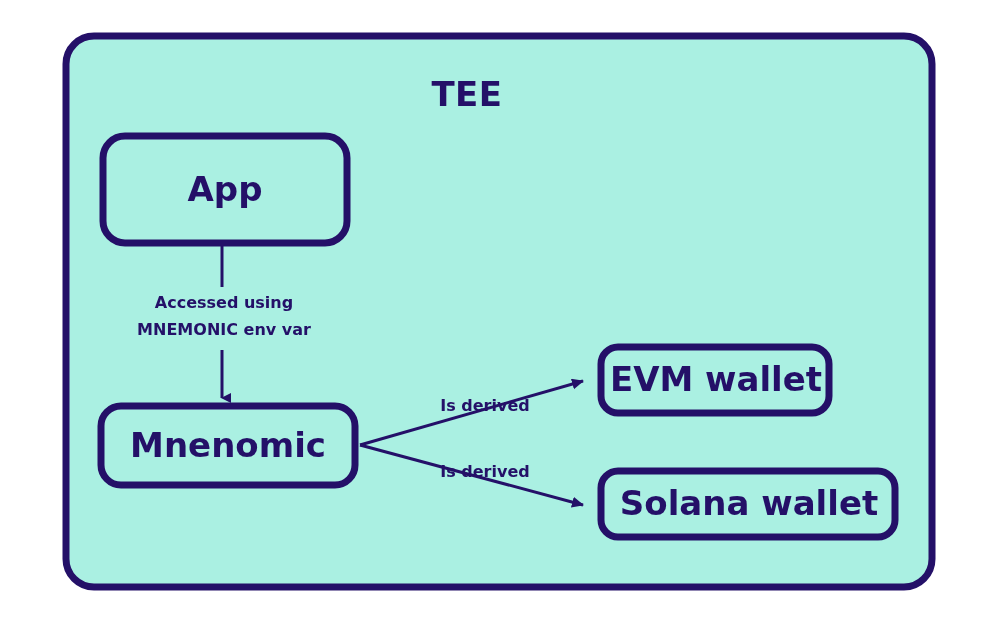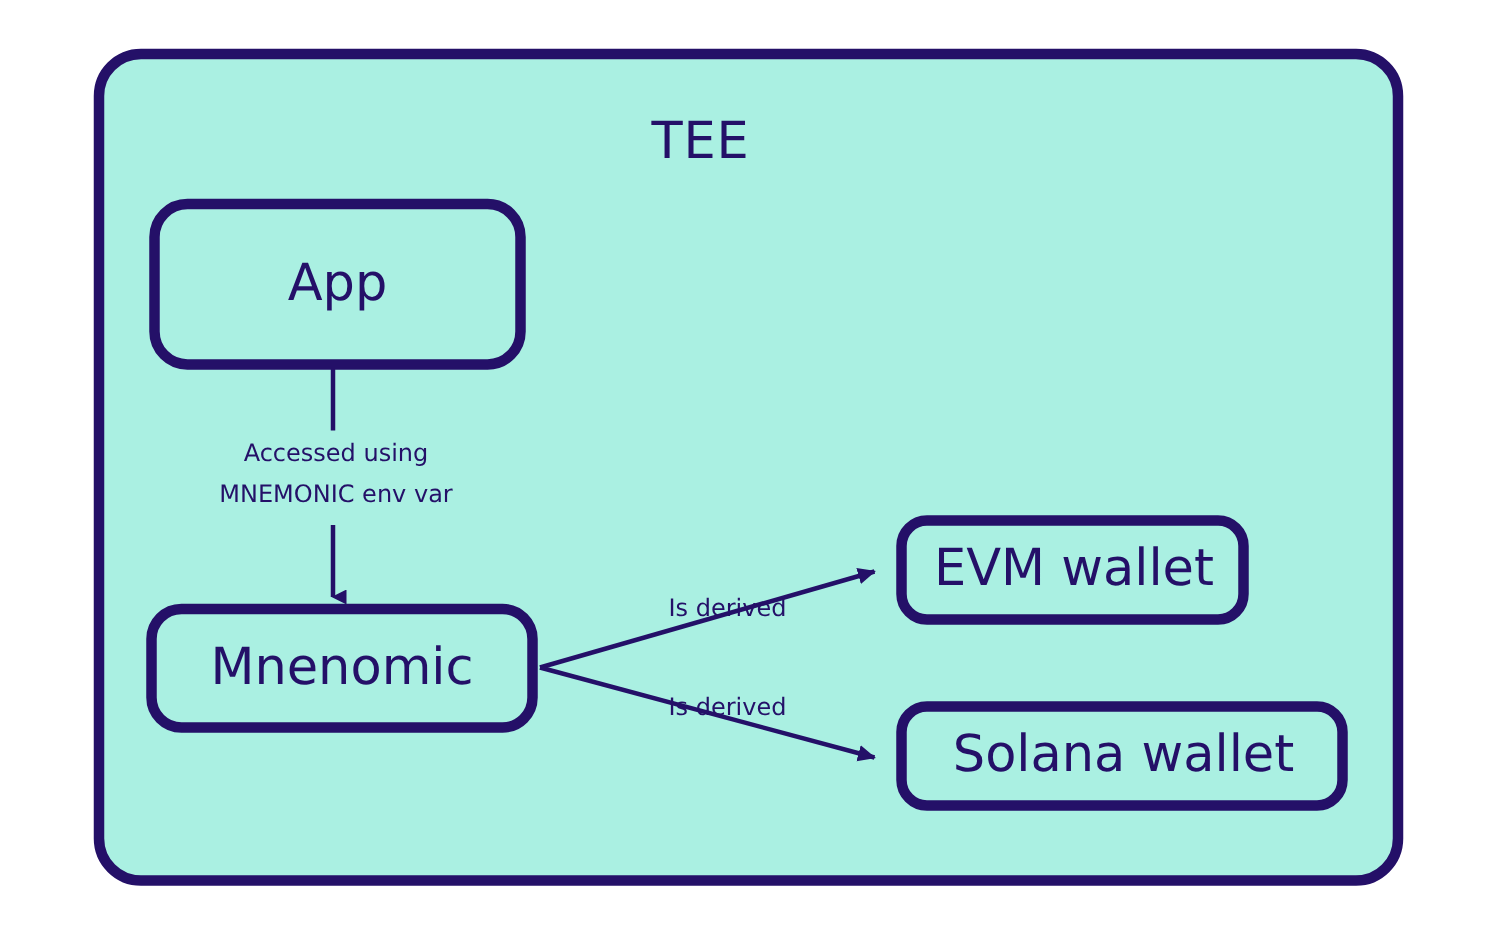--- a/index.html
+++ b/index.html
@@ -11,20 +11,21 @@
     width: 996px;
     height: 632px;
     font-family: "DejaVu Sans", sans-serif;
     overflow: hidden;
   }
   #canvas {
     position: relative;
     width: 996px;
     height: 632px;
     background: #ffffff;
+    font-weight: bold;
   }
   svg#diagram {
     position: absolute;
     left: 0;
     top: 0;
     width: 996px;
     height: 632px;
     display: block;
   }
   .node-text {

